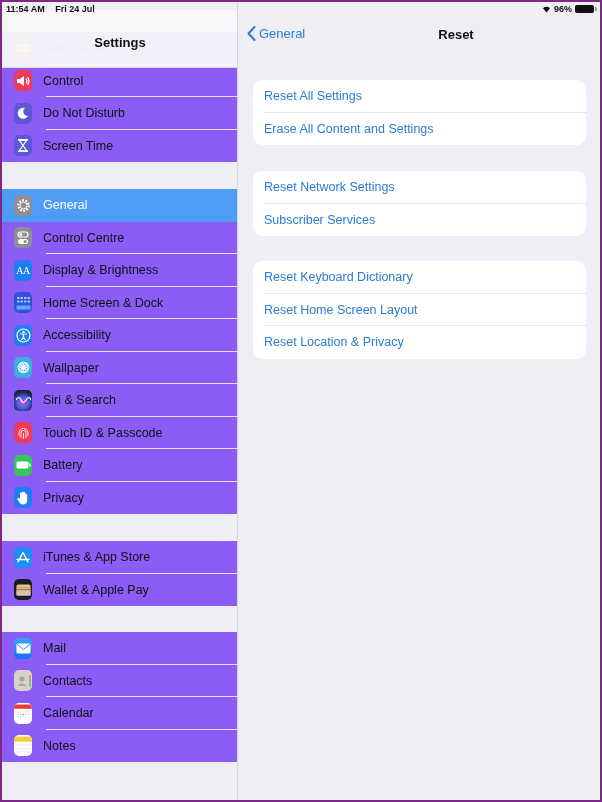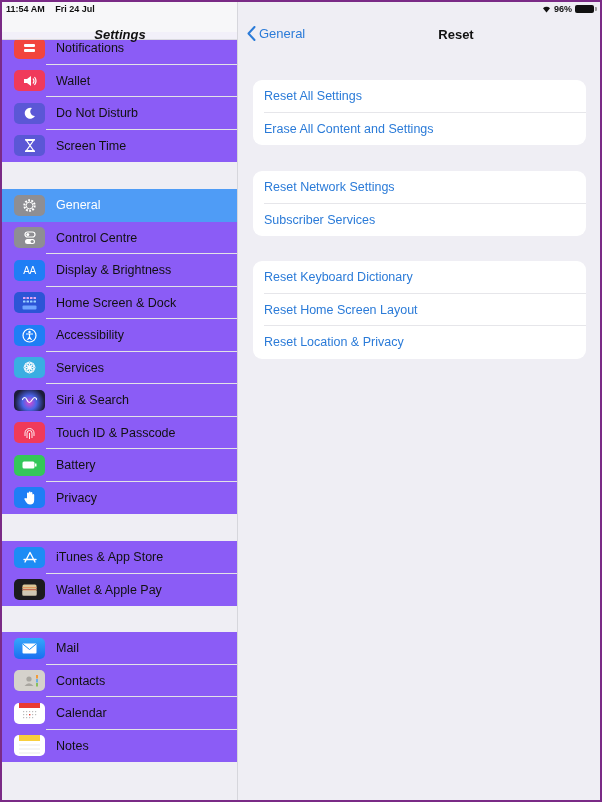--- a/index.html
+++ b/index.html
@@ -25,38 +25,37 @@
   .wifi svg { display: block; }
   .battery { width: 19px; height: 8px; border-radius: 2px; background: #111; position: relative; }
   .battery::after { content: ""; position: absolute; right: -3px; top: 2px; width: 2px; height: 4px; background: #999; border-radius: 0 1px 1px 0; }
 
   
   .master {
     position: absolute; left: 0; top: 0; width: 236px; height: 798px;
     background: #efeef4; border-right: 1px solid #d6d6dc; overflow: hidden;
   }
   .master-header {
-    position: absolute; left: 0; top: 0; width: 236px; height: 38px;
+    position: absolute; left: 0; top: 8px; width: 236px; height: 58px;
     background: rgba(247,247,249,0.96); z-index: 3;
     border-bottom: 1px solid #dadae0;
-    font-style: italic;
   }
   .master-title {
     position: absolute; top: 25px; width: 100%; text-align: center;
     font-size: 13px; font-weight: bold; color: #111;
   }
   .list-group { position: absolute; left: 0; width: 236px; background: #8b5cf6; }
   .row {
     height: 32.5px; display: flex; align-items: center; position: relative;
     font-size: 12.5px; color: #111;
   }
   .row .icon {
-    width: 31px; height: 21px; border-radius: 5px; margin-left: 12px; margin-right: 11px;
+    width: 18px; height: 21px; border-radius: 5px; margin-left: 12px; margin-right: 11px;
     display: flex; align-items: center; justify-content: center; color: #fff; font-size: 11px;
-    flex-shrink: 0; overflow: hidden;
+    flex-shrink: 0; overflow: hidden; font-family: Liberation Serif, serif;
   }
   .row::after {
     content: ""; position: absolute; left: 44px; right: 0; bottom: 0; height: 1px; background: #e3e3e7;
   }
   .row.last::after { display: none; }
   .row.selected { background: #4f9cf6; color: #fff; }
   .row.selected::after { display: none; }
 
   
   .detail { position: absolute; left: 237px; top: 0; width: 361px; height: 798px; background: #efeef4; }
@@ -113,21 +112,21 @@
         <span>Notifications</span>
       </div>
       <div class="row">
         <span class="icon" style="background:#f03a5a">
           <svg width="14" height="12" viewBox="0 0 14 12">
               <path d="M1 4h3l4-3v10l-4-3H1z" fill="#fff"></path>
               <path d="M10 3.5 Q12 6 10 8.5" stroke="#fff" stroke-width="1.2" fill="none"></path>
               <path d="M11.5 2 Q14.5 6 11.5 10" stroke="#fff" stroke-width="1.2" fill="none"></path>
             </svg>
         </span>
-        <span>Wallet</span>
+        <span>Control</span>
       </div>
       <div class="row">
         <span class="icon" style="background:#5b57d6">
           <svg width="12" height="12" viewBox="0 0 12 12">
               <path d="M8 1 A5.5 5.5 0 1 0 11 9 A4.5 4.5 0 0 1 8 1 Z" fill="#fff"></path>
             </svg>
         </span>
         <span>Do Not Disturb</span>
       </div>
       <div class="row last">
@@ -205,21 +204,21 @@
                 <circle cx="7.5" cy="10.5" r="2.5"></circle>
                 <circle cx="4.5" cy="7.5" r="2.5"></circle>
                 <circle cx="10.5" cy="7.5" r="2.5"></circle>
                 <circle cx="5.4" cy="5.4" r="2.5"></circle>
                 <circle cx="9.6" cy="9.6" r="2.5"></circle>
                 <circle cx="9.6" cy="5.4" r="2.5"></circle>
                 <circle cx="5.4" cy="9.6" r="2.5"></circle>
               </g>
             </svg>
         </span>
-        <span>Services</span>
+        <span>Wallpaper</span>
       </div>
       <div class="row">
         <span class="icon" style="background:radial-gradient(circle at 50% 60%, #d74bd1 0%, #4a63e8 35%, #1c1c3a 75%)">
           <svg width="15" height="10" viewBox="0 0 15 10">
               <path d="M0 5 Q3 0 5 5 T10 5 T15 5" stroke="#fff" stroke-width="1.2" fill="none"></path>
             </svg>
         </span>
         <span>Siri &amp; Search</span>
       </div>
       <div class="row">

